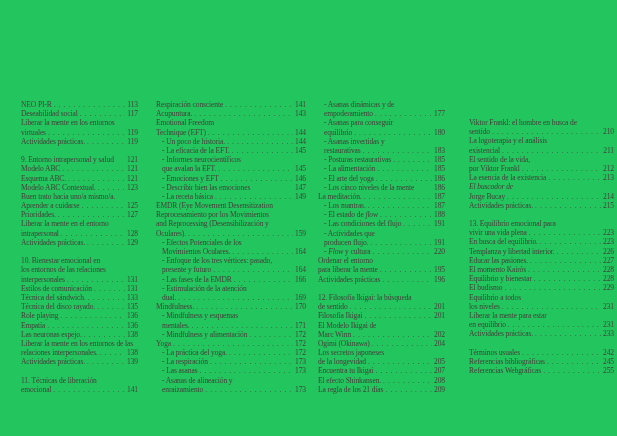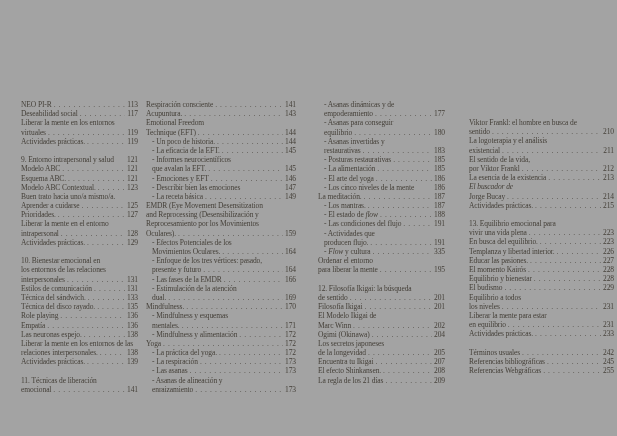--- a/index.html
+++ b/index.html
@@ -9,28 +9,28 @@
     height: 436px;
     background: #ffffff;
     font-family: "Liberation Serif", "DejaVu Serif", serif;
     color: #454039;
     overflow: hidden;
   }
   .spread {
     position: relative;
     width: 617px;
     height: 436px;
-    background: #a3a3a3;
+    background: #22c55e;
   }
   .col {
     position: absolute;
     top: 100px;
   }
   #col-1 { left: 21px;  width: 117px; }
-  #col-2 { left: 146px; width: 150px; }
+  #col-2 { left: 156px; width: 150px; }
   #col-3 { left: 318px; width: 127px; }
   #col-4 { left: 469px; width: 145px; margin-top: 18px; }
   .line {
     display: flex;
     align-items: baseline;
     font-size: 7.5px;
     line-height: 9.2px;
     height: 9.2px;
     letter-spacing: -0.1px;
     white-space: nowrap;
@@ -243,24 +243,24 @@
       </div>
       <div class="line ind">
         <span class="txt">- La receta básica</span>
         <span class="dots"></span>
         <span class="pg">149</span>
       </div>
       <div class="line">
         <span class="txt">EMDR (Eye Movement Desensitization</span>
       </div>
       <div class="line">
+        <span class="txt">Reprocesamiento por los Movimientos</span>
+      </div>
+      <div class="line">
         <span class="txt">and Reprocessing (Desensibilización y</span>
-      </div>
-      <div class="line">
-        <span class="txt">Reprocesamiento por los Movimientos</span>
       </div>
       <div class="line">
         <span class="txt">Oculares).</span>
         <span class="dots"></span>
         <span class="pg">159</span>
       </div>
       <div class="line ind">
         <span class="txt">- Efectos Potenciales de los</span>
       </div>
       <div class="line ind">
@@ -405,29 +405,34 @@
         <span class="txt">- Actividades que</span>
       </div>
       <div class="line ind">
         <span class="txt">producen flujo.</span>
         <span class="dots"></span>
         <span class="pg">191</span>
       </div>
       <div class="line ind">
         <span class="txt">- <em>Flow</em> y cultura</span>
         <span class="dots"></span>
-        <span class="pg">335</span>
+        <span class="pg">220</span>
       </div>
       <div class="line">
         <span class="txt">Ordenar el entorno</span>
       </div>
       <div class="line">
         <span class="txt">para liberar la mente</span>
         <span class="dots"></span>
         <span class="pg">195</span>
+      </div>
+      <div class="line">
+        <span class="txt">Actividades prácticas</span>
+        <span class="dots"></span>
+        <span class="pg">196</span>
       </div>
       <div class="spacer"></div>
       <div class="line bold">
         <span class="txt">12. Filosofía Ikigai: la búsqueda</span>
       </div>
       <div class="line bold">
         <span class="txt">de sentido</span>
         <span class="dots"></span>
         <span class="pg">201</span>
       </div>

